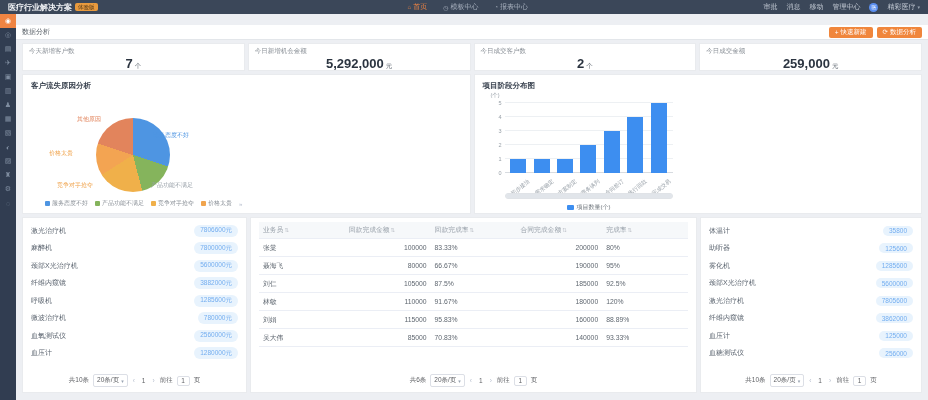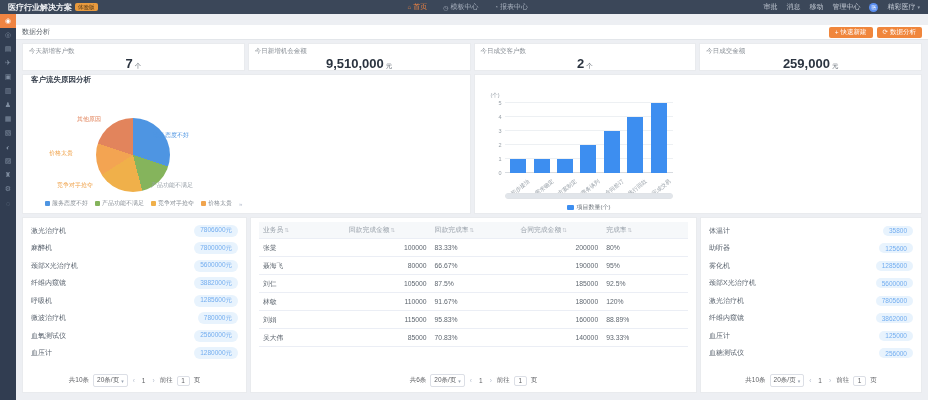--- a/index.html
+++ b/index.html
@@ -38,21 +38,21 @@
 
   .kpis { display:flex; gap:3px; margin:3px 6px 0; }
   .kpi { flex:1; background:#fff; border:1px solid #e9ebee; height:28px; padding:3px 6px; }
   .klabel { font-size:6.5px; color:#8a9097; }
   .kvalue { text-align:center; font-size:13px; color:#2b3440; font-weight:bold; line-height:16px; }
   .kunit { font-size:6.5px; font-weight:normal; color:#5f6770; margin-left:2px; }
 
   .charts { display:flex; gap:3px; margin:3px 6px 0; height:140px; }
   .panel { background:#fff; border:1px solid #e9ebee; position:relative; }
   .charts .panel { flex:1; }
-  .panel h3 { margin:0 8px 0; font-size:7.5px; color:#3a4350; font-weight:bold; }
+  .panel h3 { margin:6px 8px 0; font-size:7.5px; color:#3a4350; font-weight:bold; }
 
   
   .pie { position:absolute; left:73px; top:43px; width:74px; height:74px; border-radius:50%; cursor:pointer; }
   .pcallout { position:absolute; font-size:6px; white-space:nowrap; }
   .plegend { position:absolute; left:22px; top:124px; display:flex; gap:7px; align-items:center;
     font-size:6px; color:#8a9097; }
   .plegend .litem { display:flex; align-items:center; gap:2px; cursor:pointer; }
   .plegend .sw { width:5px; height:5px; border-radius:1px; display:inline-block; }
   .lmore { color:#b4bccc; cursor:pointer; }
 
@@ -196,21 +196,21 @@
       </div>
   </div>
 
   <div class="kpis" id="kpis">
       <div class="kpi">
         <div class="klabel">今天新增客户数</div>
         <div class="kvalue"><span>7</span><span class="kunit">个</span></div>
       </div>
       <div class="kpi">
         <div class="klabel">今日新增机会金额</div>
-        <div class="kvalue"><span>9,510,000</span><span class="kunit">元</span></div>
+        <div class="kvalue"><span>5,292,000</span><span class="kunit">元</span></div>
       </div>
       <div class="kpi">
         <div class="klabel">今日成交客户数</div>
         <div class="kvalue"><span>2</span><span class="kunit">个</span></div>
       </div>
       <div class="kpi">
         <div class="klabel">今日成交金额</div>
         <div class="kvalue"><span>259,000</span><span class="kunit">元</span></div>
       </div>
     </div>
@@ -240,20 +240,21 @@
           </span>
           <span class="litem">
             <span class="sw" style="background: rgb(240, 164, 78);"></span>
             <span>价格太贵</span>
           </span>
           <span class="lmore">»</span>
         </div>
     </section>
 
     <section class="panel">
+      <h3>项目阶段分布图</h3>
       <span class="yunit">(个)</span>
       <div class="plot" id="plot">
           <div class="gline base" style="bottom: 0%;"></div>
           <span class="ytick" style="bottom: 0%;">0</span>
           <div class="gline" style="bottom: 20%;"></div>
           <span class="ytick" style="bottom: 20%;">1</span>
           <div class="gline" style="bottom: 40%;"></div>
           <span class="ytick" style="bottom: 40%;">2</span>
           <div class="gline" style="bottom: 60%;"></div>
           <span class="ytick" style="bottom: 60%;">3</span>

